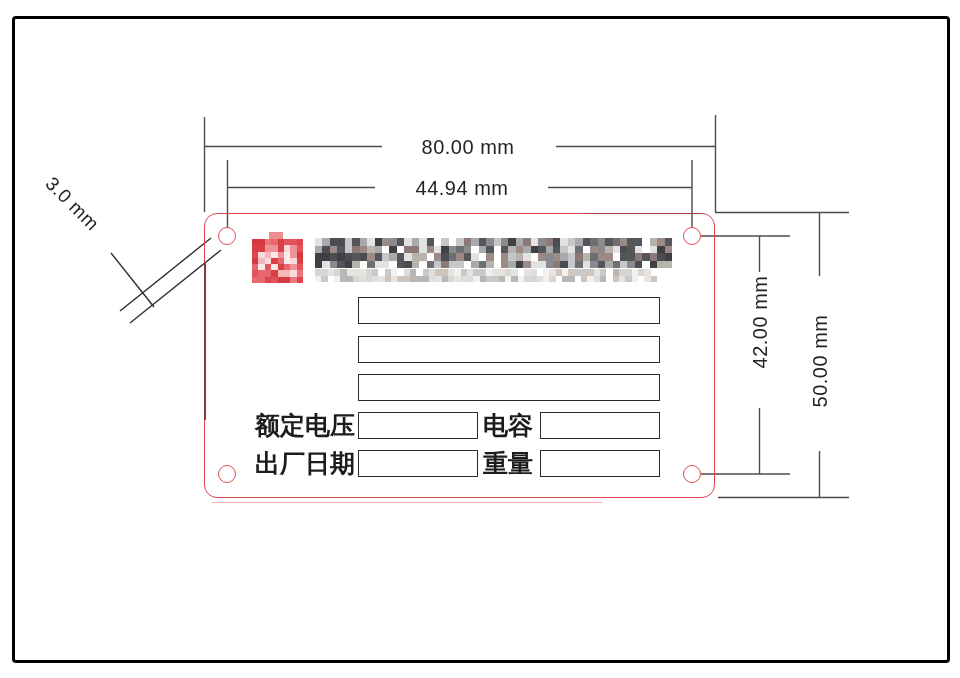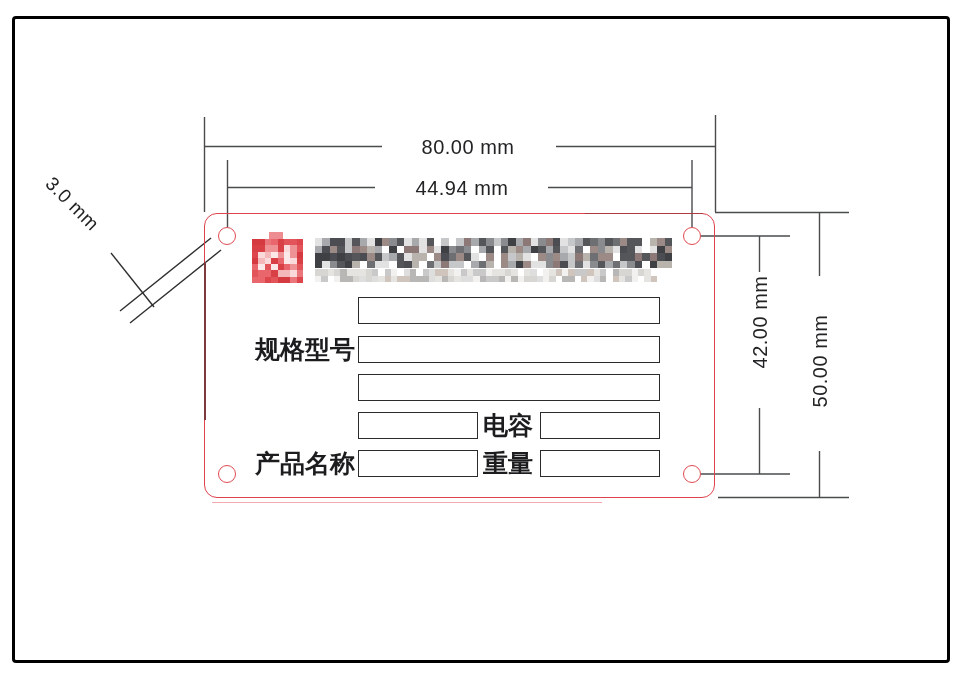--- a/index.html
+++ b/index.html
@@ -451,27 +451,27 @@
       <span style="background: rgb(230, 228, 224);"></span>
       <span style="background: rgb(201, 201, 201);"></span>
       <span style="background: rgb(242, 241, 239);"></span>
       <span style="background: rgb(255, 255, 255);"></span>
       <span style="background: rgb(230, 228, 224);"></span>
       <span style="background: rgb(207, 197, 188);"></span>
     </div>
 
   <div class="field-box wide" style="left:358px;top:297px;"></div>
 
-  <div class="field-label" style="left:255px;top:334.5px;">规格型号</div>
   <div class="field-box wide" style="left:358px;top:335.5px;"></div>
 
   <div class="field-box wide" style="left:358px;top:374px;"></div>
 
+  <div class="field-label" style="left:255px;top:411px;">额定电压</div>
   <div class="field-box small" style="left:358px;top:412px;"></div>
   <div class="field-label short" style="left:483px;top:411px;">电容</div>
   <div class="field-box small" style="left:540px;top:412px;"></div>
 
-  <div class="field-label" style="left:255px;top:449px;">产品名称</div>
+  <div class="field-label" style="left:255px;top:449px;">出厂日期</div>
   <div class="field-box small" style="left:358px;top:450px;"></div>
   <div class="field-label short" style="left:483px;top:449px;">重量</div>
   <div class="field-box small" style="left:540px;top:450px;"></div>
 
 </div>
 
 </body></html>

